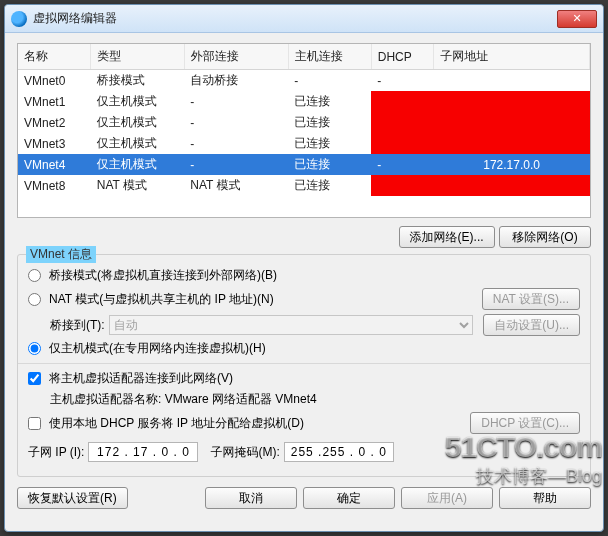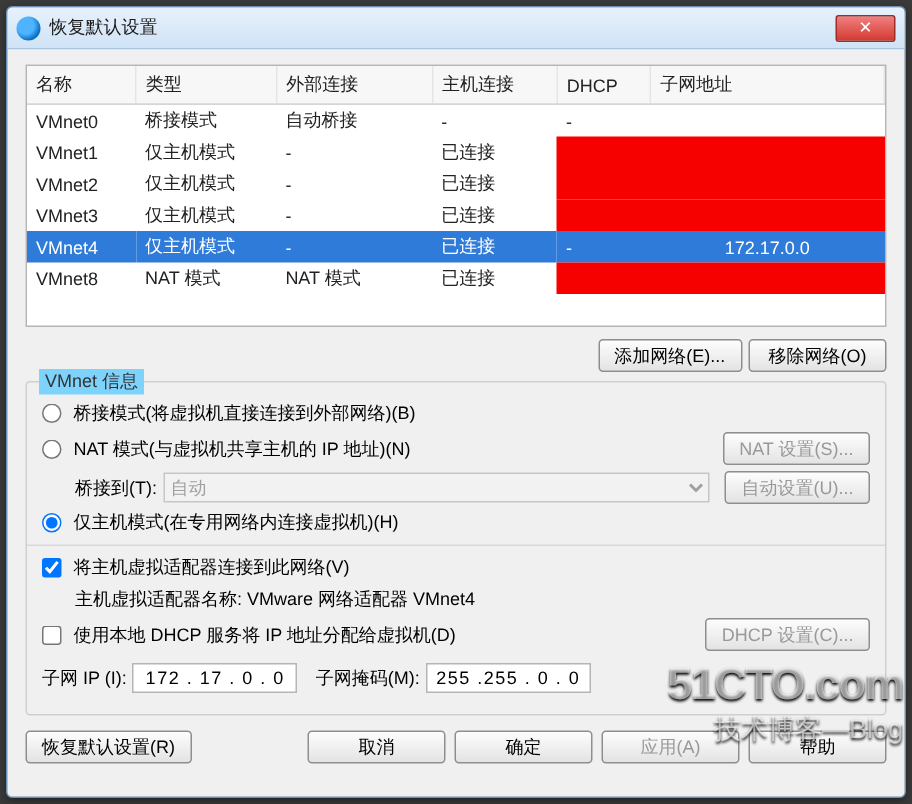--- a/index.html
+++ b/index.html
@@ -24,31 +24,31 @@
   .row { display: flex; align-items: center; font-size: 12px; margin: 4px 0; gap: 4px; }
   .row label { font-size: 12px; }
   .indent { margin-left: 22px; }
   input[type=radio], input[type=checkbox] { margin: 0 4px 0 0; vertical-align: middle; }
   select.combo { flex: 1; height: 20px; font-size: 12px; background:#f3f3f3; border:1px solid #b5b5b5; }
   .rightbtn { margin-left: 6px; min-width: 92px; }
   .hr { border-top: 1px solid #d8d8d8; margin: 6px -10px; }
   input.ip { width: 110px; height: 20px; font-size: 12px; text-align: center; border:1px solid #b5b5b5; letter-spacing: 1px; }
   .bottom { display:flex; align-items:center; margin-top:10px; gap:6px; }
   .bottom .spacer { flex:1; }
-  .watermark { position:absolute; right:6px; bottom:38px; color:rgba(255,255,255,.6); font-family: Arial; text-align:right; pointer-events:none; text-shadow:0 1px 2px #000; }
+  .watermark { position:absolute; right:6px; bottom:48px; color:rgba(255,255,255,.6); font-family: Arial; text-align:right; pointer-events:none; text-shadow:0 1px 2px #000; }
   .watermark .l1{font-size:30px; font-weight:bold; letter-spacing:-1px;}
   .watermark .l2{font-size:18px;}
 </style>
 </head>
 <body>
 
 <div class="window">
   <div class="titlebar">
     <div class="app-icon"></div>
-    <div class="title">恢复默认设置</div>
+    <div class="title">虚拟网络编辑器</div>
     <div class="close">✕</div>
   </div>
 
   <div class="content">
 
     <div class="table-wrap">
       <table>
         <thead>
             <tr id="thead-row">
               <th style="width: 70px;">名称</th>

